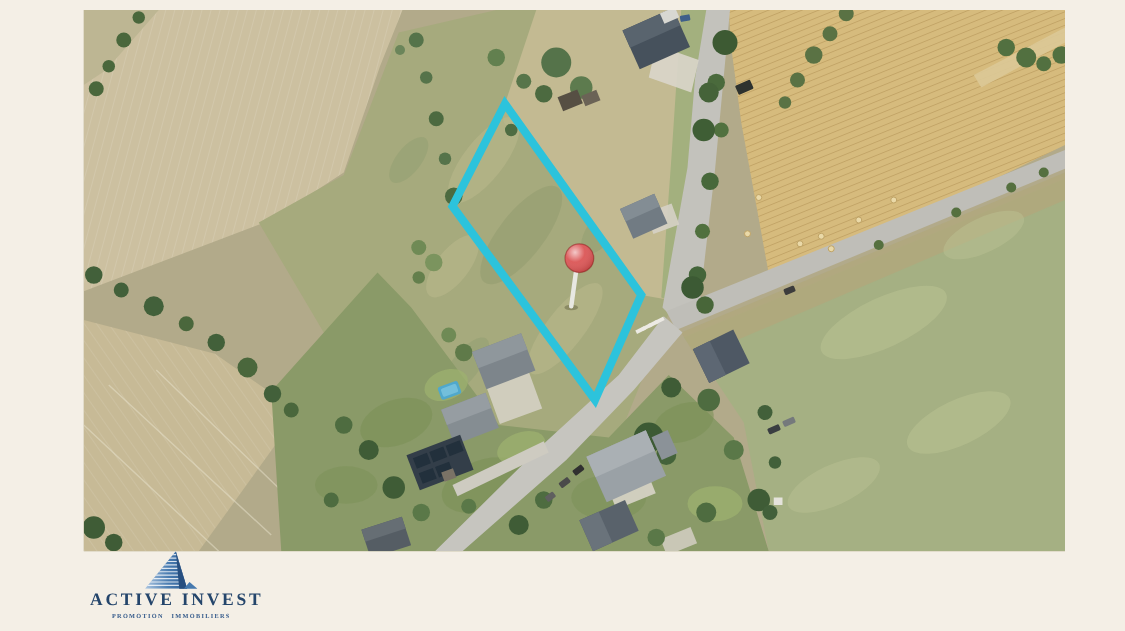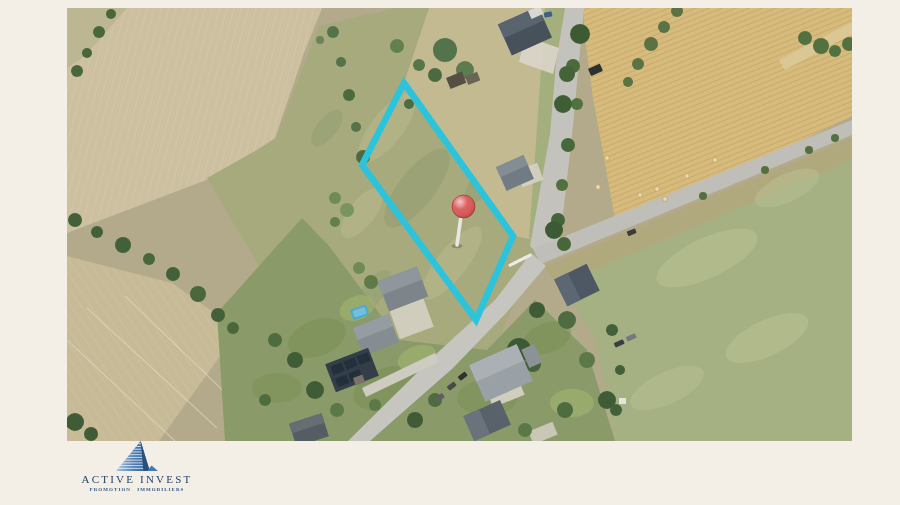--- a/index.html
+++ b/index.html
@@ -13,21 +13,21 @@
     background:#b2aa8a; overflow:hidden;
   }
   .photo svg { display:block; }
   .logo {
     position:absolute; left:72px; top:441px; width:130px;
     text-align:center; color:#24456b;
   }
   .logo-mark { width:42px; height:31px; margin:0 auto 1px auto; display:block; }
   .logo-name {
     font-family:"Liberation Serif", serif;
-    font-size:11px; font-weight:400; letter-spacing:2.2px;
+    font-size:14px; font-weight:700; letter-spacing:2.2px;
     color:#24456b; white-space:nowrap;
   }
   .logo-tagline {
     font-family:"Liberation Serif", serif;
     font-size:5px; font-weight:700; letter-spacing:1.05px; word-spacing:4px;
     color:#33598a; margin-top:2px; white-space:nowrap;
   }
 </style>
 </head>
 <body>

